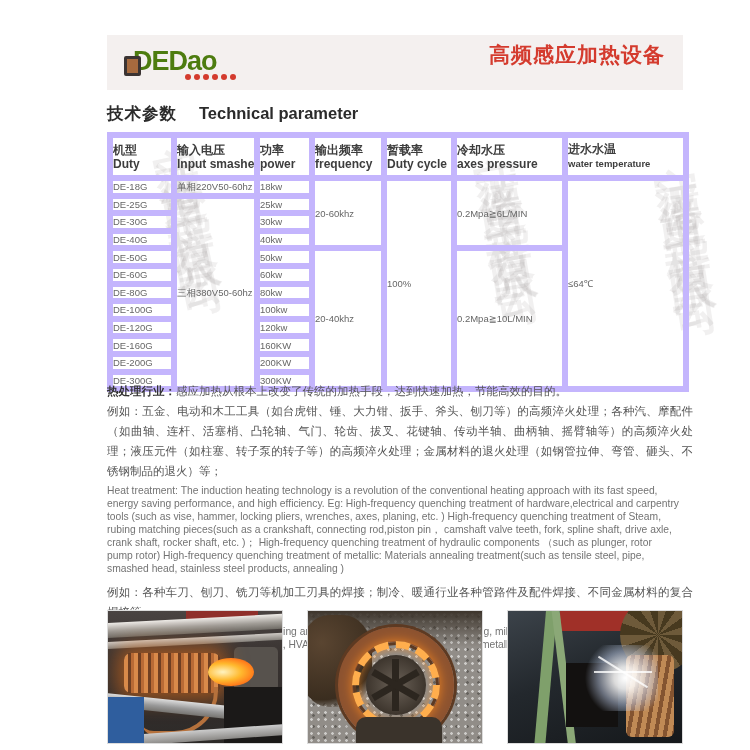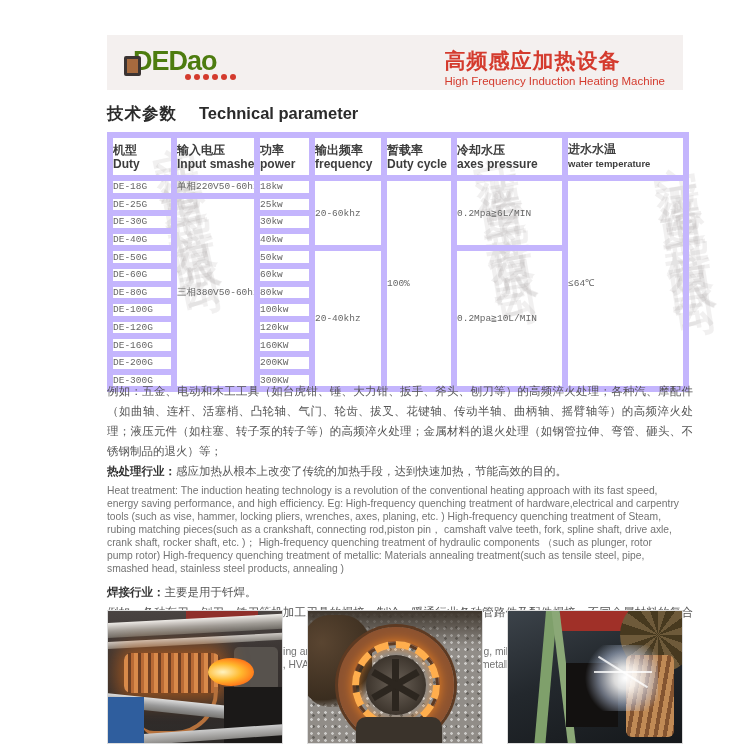--- a/index.html
+++ b/index.html
@@ -13,37 +13,37 @@
   .wm2{left:470px;top:120px;transform:rotate(-10deg);}
   .wm3{left:650px;top:130px;transform:rotate(-9deg);}
   
   .band{position:absolute;left:107px;top:35px;width:576px;height:55px;background:#f4f0ef;}
   .logo{position:absolute;left:26px;top:9px;height:38px;}
   .logo-text{font-weight:700;font-size:27px;letter-spacing:-1px;color:#4d7c0f;line-height:34px;}
   .logo-plug{position:absolute;left:-9px;top:12px;width:11px;height:14px;background:#a66a3e;
              border:3px solid #3b3433;border-radius:2px;}
   .logo-dots{position:absolute;left:52px;top:30px;display:flex;gap:3px;}
   .logo-dots i{width:6px;height:6px;border-radius:50%;background:#d43b2e;}
-  .titles{position:absolute;right:18px;top:14px;text-align:left;}
+  .titles{position:absolute;right:18px;top:8px;text-align:left;}
   .title-cn{font-size:21px;font-weight:800;color:#d43b2e;line-height:24px;letter-spacing:1px;}
   .title-en{font-size:11.5px;font-weight:400;color:#d43b2e;line-height:16px;}
   
   .sect{position:absolute;left:107px;color:#2b2b2b;font-size:16.5px;}
   .sect .cn{font-weight:800;letter-spacing:1px;}
   .sect .en{font-weight:600;margin-left:22px;}
   .sect1{top:103px;}
   .sect2{top:352px;font-size:18px;}
   
   table.spec{position:absolute;left:107px;top:132px;width:576px;border-collapse:collapse;
              table-layout:fixed;font-family:"Liberation Sans", sans-serif;}
   table.spec th,table.spec td{border:6px solid #c4b5fd;text-align:left;padding:0;
              overflow:hidden;white-space:nowrap;}
   table.spec th{height:37px;font-size:12px;font-weight:700;color:#3d3d3d;line-height:14px;}
   table.spec th .en-small{font-size:9.5px;font-weight:700;}
-  table.spec td{height:11.6px;font-size:9.5px;line-height:11px;color:#666;font-family:Liberation Mono, monospace;}
+  table.spec td{height:11.6px;font-size:9.5px;line-height:11px;color:#666;}
   
   .copy{position:absolute;left:107px;top:381px;width:586px;}
   .p-cn{font-size:11.5px;line-height:20px;color:#555;margin:0;text-align:justify;}
   .p-cn b{color:#333;}
   .p-en{font-size:10.3px;line-height:13px;color:#737373;margin:3px 14px 0 0;text-align:left;}
   .gap{height:7px;}
   
   .photos{position:absolute;left:107px;top:610px;width:576px;display:flex;gap:24px;}
   .photo{position:relative;width:176px;height:134px;overflow:hidden;background:#2c2926;
          border:1px solid #dcdcdc;box-sizing:border-box;}
@@ -120,21 +120,20 @@
           <i></i>
           <i></i>
           <i></i>
           <i></i>
           <i></i>
           <i></i>
         </span>
     </div>
     <div class="titles">
       <div class="title-cn">高频感应加热设备</div>
-      <div class="title-en">High Frequency Induction Heating Machine</div>
     </div>
   </div>
 
   <div class="sect sect1">
     <span class="cn">技术参数</span><span class="en">Technical parameter</span>
   </div>
 
   <table class="spec">
     <colgroup>
       <col style="width:64px">
@@ -211,25 +210,24 @@
         </tr>
       <tr>
           <td>DE-300G</td>
           <td>300KW</td>
         </tr>
     </tbody>
   </table>
 
 
   <div class="copy">
+    <p class="p-cn"><b>热处理行业：</b><span>感应加热从根本上改变了传统的加热手段，达到快速加热，节能高效的目的。</span></p>
     <p class="p-cn">例如：五金、电动和木工工具（如台虎钳、锤、大力钳、扳手、斧头、刨刀等）的高频淬火处理；各种汽、摩配件（如曲轴、连杆、活塞梢、凸轮轴、气门、轮齿、拔叉、花键轴、传动半轴、曲柄轴、摇臂轴等）的高频淬火处理；液压元件（如柱塞、转子泵的转子等）的高频淬火处理；金属材料的退火处理（如钢管拉伸、弯管、砸头、不锈钢制品的退火）等；</p>
-    <p class="p-cn"><b>热处理行业：</b><span>感应加热从根本上改变了传统的加热手段，达到快速加热，节能高效的目的。</span></p>
     <p class="p-en">Heat treatment: The induction heating technology is a revolution of the conventional heating approach with its fast speed, energy saving performance, and high efficiency. Eg: High-frequency quenching treatment of hardware,electrical and carpentry tools (such as vise, hammer, locking pliers, wrenches, axes, planing, etc. ) High-frequency quenching treatment of Steam, rubing  matching pieces(such as a crankshaft, connecting rod,piston pin， camshaft valve teeth, fork, spline shaft, drive axle, crank shaft, rocker shaft, etc. )； High-frequency  quenching treatment of hydraulic components （such as plunger, rotor pump rotor) High-frequency quenching treatment of metallic: Materials annealing treatment(such as tensile steel, pipe, smashed head, stainless steel products, annealing )</p>
     <div class="gap"></div>
-    <p class="p-cn"><b>焊接行业：</b><span>主要是用于钎焊。</span></p>
     <p class="p-cn">例如：各种车刀、刨刀、铣刀等机加工刃具的焊接；制冷、暖通行业各种管路件及配件焊接、不同金属材料的复合焊接等；</p>
     <p class="p-en">Welding: Mainly used for brazing, welding and cutting tools, such as turning, planing, milling machining; welding of pipe fittings and accessories in refrigeration, HVAC industry: different hybrid welding of metallic materials;</p>
   </div>
 
   <div class="photos">
     <div class="photo">
       <div class="p1-bg"></div>
         <div class="p1-red"></div>
         <div class="p1-rodA"></div>
         <div class="p1-rodB"></div>

